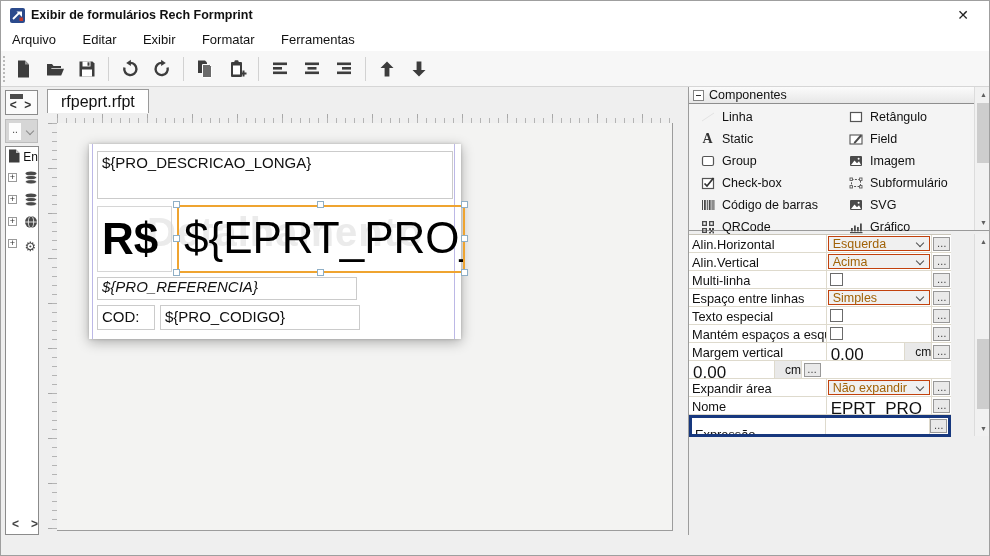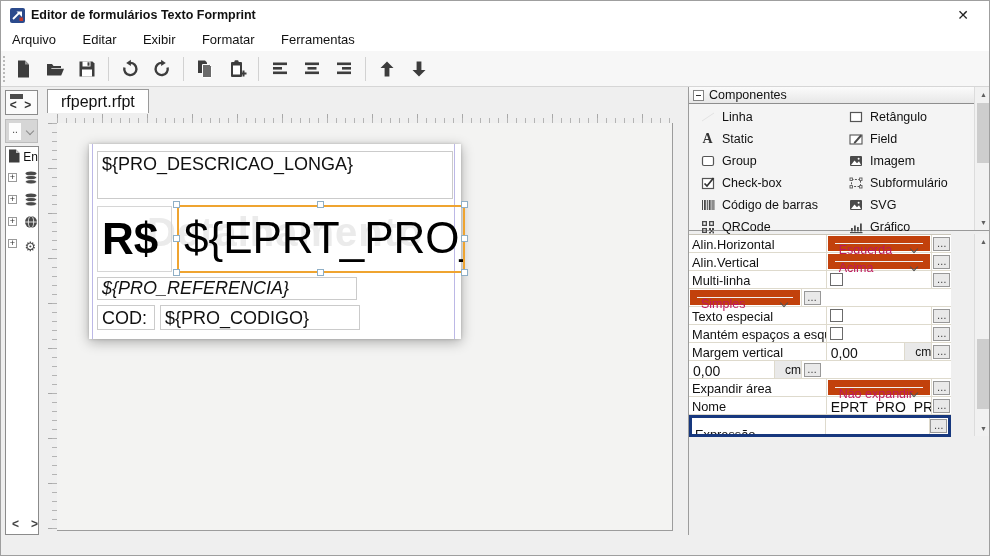--- a/index.html
+++ b/index.html
@@ -54,21 +54,21 @@
   #canvas { position:absolute; left:56px; top:122px; width:616px; height:408px; background:#f3f3f2; border-right:1px solid #9c9c9c; border-bottom:1px solid #9c9c9c; }
 
   
   #tab { position:absolute; left:46px; top:88px; height:24px; padding:0 13px; background:#ffffff; border:1px solid #9a9a9a; border-bottom:none; font-size:16px; line-height:23px; color:#111; }
 
   
   #page { position:absolute; left:32px; top:21px; width:372px; height:195px; background:#ffffff; box-shadow:0 3px 12px rgba(0,0,0,.30), 0 0 3px rgba(0,0,0,.18); }
   .guide { position:absolute; top:0; width:1px; height:195px; background:#bcb8e6; }
   #watermark { position:absolute; left:58px; top:66px; font-size:40px; font-weight:bold; letter-spacing:1px; color:#ebebeb; z-index:1; white-space:nowrap; }
   .fbox { position:absolute; border:1px solid #cbcbcb; z-index:2; background:transparent; overflow:hidden; }
-  .ftext { font-size:18px; color:#111; padding:2px 4px; white-space:nowrap; }
+  .ftext { font-size:15px; color:#111; padding:2px 4px; white-space:nowrap; }
   #f-currency { left:8px; top:62px; width:75px; height:66px; border-color:#d6d6d6; }
   #f-currency .big { font-weight:bold; }
   .big { font-size:44px; line-height:64px; color:#000; padding-left:4px; white-space:nowrap; }
   #f-preco { left:88px; top:61px; width:288px; height:68px; border:2px solid #efa430; z-index:3; }
   #f-preco .big { line-height:62px; padding-left:5px; }
   .handle { position:absolute; width:7px; height:7px; background:#ffffff; border:1px solid #8fafc6; z-index:4; }
 
   
   #rpanel { position:absolute; left:687px; top:86px; width:303px; height:448px; background:#efefef; border-left:1px solid #9c9c9c; }
   #comp-section { position:absolute; left:0; top:0; width:100%; height:144px; border-bottom:1px solid #9a9a9a; background:#f4f4f4; }
@@ -84,25 +84,25 @@
   .sarrow { position:absolute; left:0; width:17px; height:15px; text-align:center; font-size:7px; color:#5f5f5f; line-height:15px; }
   .sthumb { position:absolute; left:2px; width:13px; background:#cdcdcd; }
 
   
   #prop-grid { position:absolute; left:0; top:147px; width:262px; background:#ffffff; border-top:1px solid #c9c5b9; }
   .prow { position:relative; height:18px; border-bottom:1px solid #dedacd; display:flex; }
   .plabel { width:147px; border-right:1px solid #dedacd; font-size:12.8px; color:#111; padding:2px 0 0 3px; white-space:nowrap; overflow:hidden; }
   .pval { position:relative; width:113px; border-right:1px solid #dedacd; }
   .pdots { width:20px; display:flex; align-items:center; justify-content:center; }
   .dots-btn { width:17px; height:14px; background:#e9e9e9; border:1px solid #989898; font-size:10px; line-height:11px; text-align:center; color:#333; cursor:pointer; }
-  .dropdown { position:absolute; left:1px; top:1px; right:1px; bottom:1px; background:#f0f0f0; border:7px solid #c2410c; font-size:12.5px; color:#be185d; padding:0px 0 0 4px; line-height:15px; }
+  .dropdown { position:absolute; left:1px; top:1px; right:1px; bottom:1px; background:#f0f0f0; border:1px solid #c2410c; font-size:12.5px; color:#a16207; padding:0px 0 0 4px; line-height:15px; }
   .chev { display:inline-block; width:6px; height:6px; border-right:1.5px solid #505050; border-bottom:1.5px solid #505050; transform:rotate(45deg); }
   .dropdown .chev { position:absolute; right:6px; top:3px; }
   .pcheck { position:absolute; left:3px; top:2px; width:13px; height:13px; background:#fff; border:1px solid #6b6b6b; }
-  .ptext { position:absolute; left:0; top:0; bottom:0; right:27px; font-size:14px; color:#111; padding:2px 0 0 4px; white-space:nowrap; overflow:hidden; }
+  .ptext { position:absolute; left:0; top:0; bottom:0; right:27px; font-size:17px; color:#111; padding:2px 0 0 4px; white-space:nowrap; overflow:hidden; }
   .ptext.full { right:0; }
   .punit { position:absolute; right:0; top:0; bottom:0; width:27px; background:#e9e9e9; border-left:1px solid #dedacd; font-size:12px; color:#111; text-align:right; padding-top:2px; }
   .prow.selected { height:22px; border:3px solid #17387e; }
   .prow.selected .plabel { width:145px; padding-top:9px; }
   .prow.selected .pval { width:113px; }
 
   svg .dk { fill:#3d3d3d; }
   svg .st { stroke:#3d3d3d; fill:none; }
 </style>
 </head>
@@ -111,21 +111,21 @@
 <div id="window">
 
   <div id="titlebar">
     <div id="app-icon">
       <svg width="15" height="15" viewBox="0 0 15 15">
           <path d="M3 11 L9 5" stroke="#fff" stroke-width="1.8"></path>
           <polygon points="6.5,3.5 12,3.5 12,9" fill="#fff"></polygon>
           <rect x="9.5" y="9.5" width="3.5" height="3.5" fill="#c0392b"></rect>
         </svg>
     </div>
-    <span id="title-text">Editor de formulários Texto Formprint</span>
+    <span id="title-text">Exibir de formulários Rech Formprint</span>
     <div id="close-btn">✕</div>
   </div>
 
   <div id="menubar">
     <span class="menu-item">Arquivo</span>
     <span class="menu-item">Editar</span>
     <span class="menu-item">Exibir</span>
     <span class="menu-item">Formatar</span>
     <span class="menu-item">Ferramentas</span>
   </div>
@@ -473,20 +473,21 @@
       <div class="prow">
         <div class="plabel">Multi-linha</div>
         <div class="pval">
             <div class="pcheck"></div>
           </div>
         <div class="pdots">
             <div class="dots-btn">…</div>
           </div>
       </div>
       <div class="prow">
+        <div class="plabel">Espaço entre linhas</div>
         <div class="pval">
             <div class="dropdown"><span>Simples</span><span class="chev"></span></div>
           </div>
         <div class="pdots">
             <div class="dots-btn">…</div>
           </div>
       </div>
       <div class="prow">
         <div class="plabel">Texto especial</div>
         <div class="pval">

